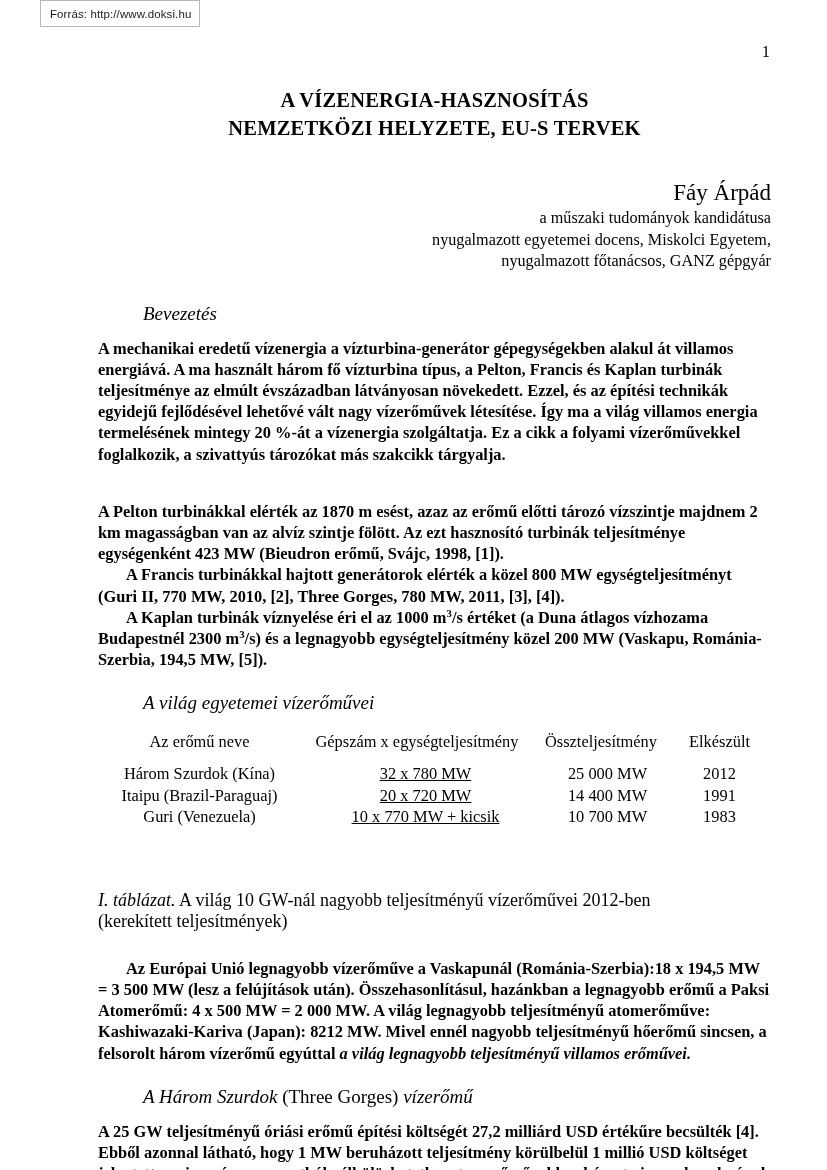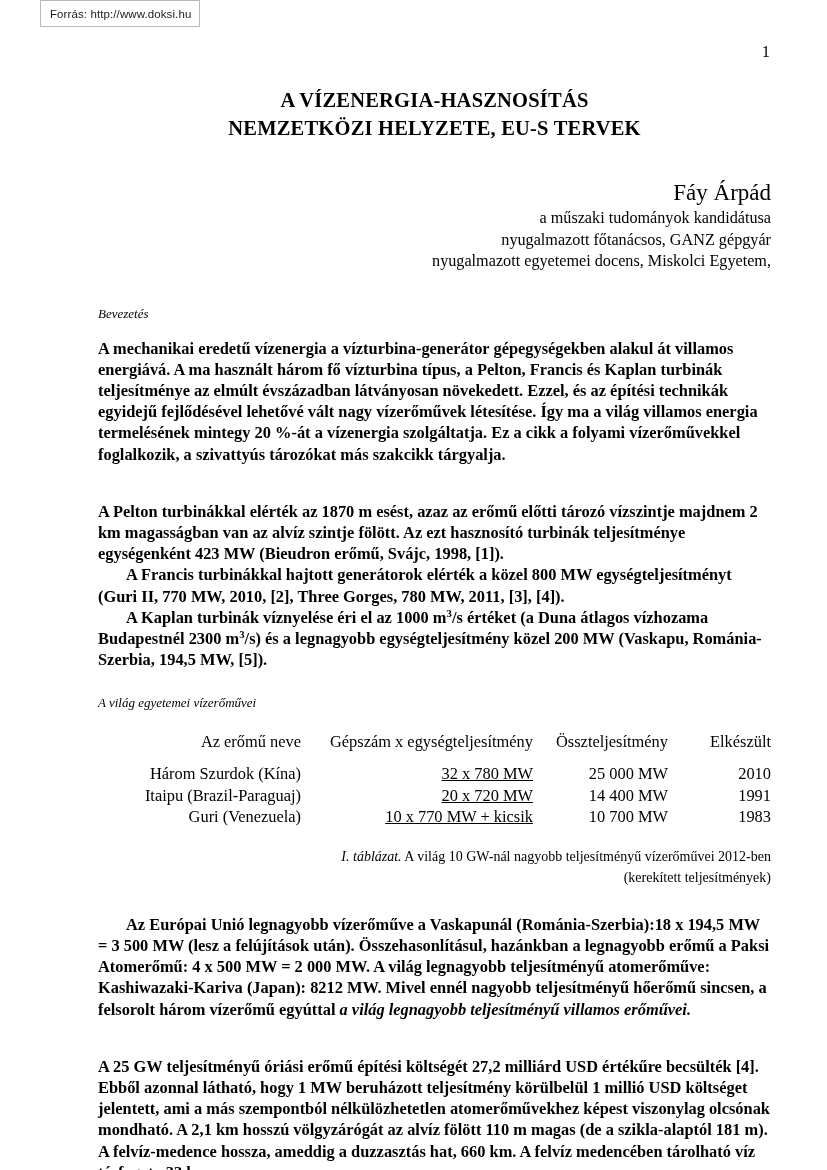--- a/index.html
+++ b/index.html
@@ -81,22 +81,23 @@
     line-height: 30px;
   }
   .author-aff {
     font-size: 16.2px;
     line-height: 21.5px;
   }
 
   
   .section-heading {
     font-style: italic;
-    font-size: 13px;
+    font-size: 19px;
     line-height: 21px;
+    margin-left: 45px;
   }
   .section-heading .roman {
     font-style: normal;
   }
 
   
   p.body {
     font-size: 16.4px;
     line-height: 21.2px;
     margin: 0;
@@ -121,41 +122,42 @@
   table.powerplants {
     border-collapse: collapse;
     font-size: 16.4px;
     line-height: 21px;
     width: 100%;
     table-layout: fixed;
   }
   table.powerplants th,
   table.powerplants td {
     font-weight: normal;
-    text-align: right;
+    text-align: center;
     padding: 0;
     vertical-align: top;
   }
   table.powerplants thead th { padding-bottom: 11px; }
   table.powerplants tbody td { padding-bottom: 0.5px; }
 
   col.c0 { width: 203px; }
   col.c1 { width: 232px; }
   col.c2 { width: 135px; }
   col.c3 { width: 103px; }
 
   table.powerplants tbody td.c1v { padding-left: 17px; text-decoration: underline; }
   table.powerplants tbody td.c2v { padding-left: 14px; }
   table.powerplants thead th.c2h { padding-left: 1px; }
 
   
   .table-caption {
-    text-align: right;
-    font-size: 14px;
+    text-align: left;
+    font-size: 18px;
     line-height: 21px;
+    margin-top: 44px;
   }
   .table-caption .cap-label { font-style: italic; }
 </style>
 </head>
 <body>
 
 <div id="page">
 
   <div id="source-banner">
     <span class="src-text">Forrás: http://www.doksi.hu</span>
@@ -166,22 +168,22 @@
   <div id="content">
 
     <h1 class="doc-title">
       <span class="line1">A VÍZENERGIA-HASZNOSÍTÁS</span>
       <span class="line2">NEMZETKÖZI HELYZETE, EU-S TERVEK</span>
     </h1>
 
     <div class="author-block">
       <div class="author-name">Fáy Árpád</div>
       <div class="author-aff">a műszaki tudományok kandidátusa</div>
+      <div class="author-aff">nyugalmazott egyetemei docens, Miskolci Egyetem,</div>
       <div class="author-aff">nyugalmazott főtanácsos, GANZ gépgyár</div>
-      <div class="author-aff">nyugalmazott egyetemei docens, Miskolci Egyetem,</div>
     </div>
 
     <div class="sp-30"></div>
 
     <div class="section-heading">Bevezetés</div>
     <div class="sp-14"></div>
     <p class="body">A mechanikai eredetű vízenergia a vízturbina-generátor gépegységekben alakul át villamos energiává. A ma használt három fő vízturbina típus, a Pelton, Francis és Kaplan turbinák teljesítménye az elmúlt évszázadban látványosan növekedett. Ezzel, és az építési technikák egyidejű fejlődésével lehetővé vált nagy vízerőművek létesítése. Így ma a világ villamos energia termelésének mintegy 20 %-át a vízenergia szolgáltatja. Ez a cikk a folyami vízerőművekkel foglalkozik, a szivattyús tározókat más szakcikk tárgyalja.</p>
 
     <div class="sp-22"></div>
 
@@ -209,21 +211,21 @@
           <th class="c1h">Gépszám x egységteljesítmény</th>
           <th class="c2h">Összteljesítmény</th>
           <th class="c3h">Elkészült</th>
         </tr>
       </thead>
       <tbody>
         <tr>
           <td>Három Szurdok (Kína)</td>
           <td class="c1v">32 x 780 MW</td>
           <td class="c2v">25 000 MW</td>
-          <td>2010</td>
+          <td>2012</td>
         </tr>
         <tr>
           <td>Itaipu (Brazil-Paraguaj)</td>
           <td class="c1v">20 x 720 MW</td>
           <td class="c2v">14 400 MW</td>
           <td>1991</td>
         </tr>
         <tr>
           <td>Guri (Venezuela)</td>
           <td class="c1v">10 x 770 MW + kicsik</td>
@@ -239,19 +241,20 @@
       <span class="cap-label">I. táblázat.</span><span> A világ 10 GW-nál nagyobb teljesítményű vízerőművei 2012-ben</span>
       <div>(kerekített teljesítmények)</div>
     </div>
 
     <div class="sp-26"></div>
 
     <p class="body indent"><span>Az Európai Unió legnagyobb vízerőműve a Vaskapunál (Románia-Szerbia):18 x 194,5 MW = 3 500 MW (lesz a felújítások után). Összehasonlításul, hazánkban a legnagyobb erőmű a Paksi Atomerőmű: 4 x 500 MW = 2 000 MW. A világ legnagyobb teljesítményű atomerőműve: Kashiwazaki-Kariva (Japan): 8212 MW. Mivel ennél nagyobb teljesítményű hőerőmű sincsen, a felsorolt három vízerőmű egyúttal </span><span class="it">a világ legnagyobb teljesítményű villamos erőművei.</span></p>
 
     <div class="sp-22"></div>
 
+    <div class="section-heading"><span>A Három Szurdok</span><span class="roman"> (Three Gorges) </span><span>vízerőmű</span></div>
 
     <div class="sp-14"></div>
 
     <p class="body"><span>A 25 GW teljesítményű óriási erőmű építési költségét 27,2 milliárd USD értékűre becsülték [4]. Ebből azonnal látható, hogy 1 MW beruházott teljesítmény körülbelül 1 millió USD költséget jelentett, ami a más szempontból nélkülözhetetlen atomerőművekhez képest viszonylag olcsónak mondható. A 2,1 km hosszú völgyzárógát az alvíz fölött 110 m magas (de a szikla-alaptól 181 m). A felvíz-medence hossza, ameddig a duzzasztás hat, 660 km. A felvíz medencében tárolható víz térfogata 33 km</span></p>
 
   </div>
 </div>
 
 </body></html>

